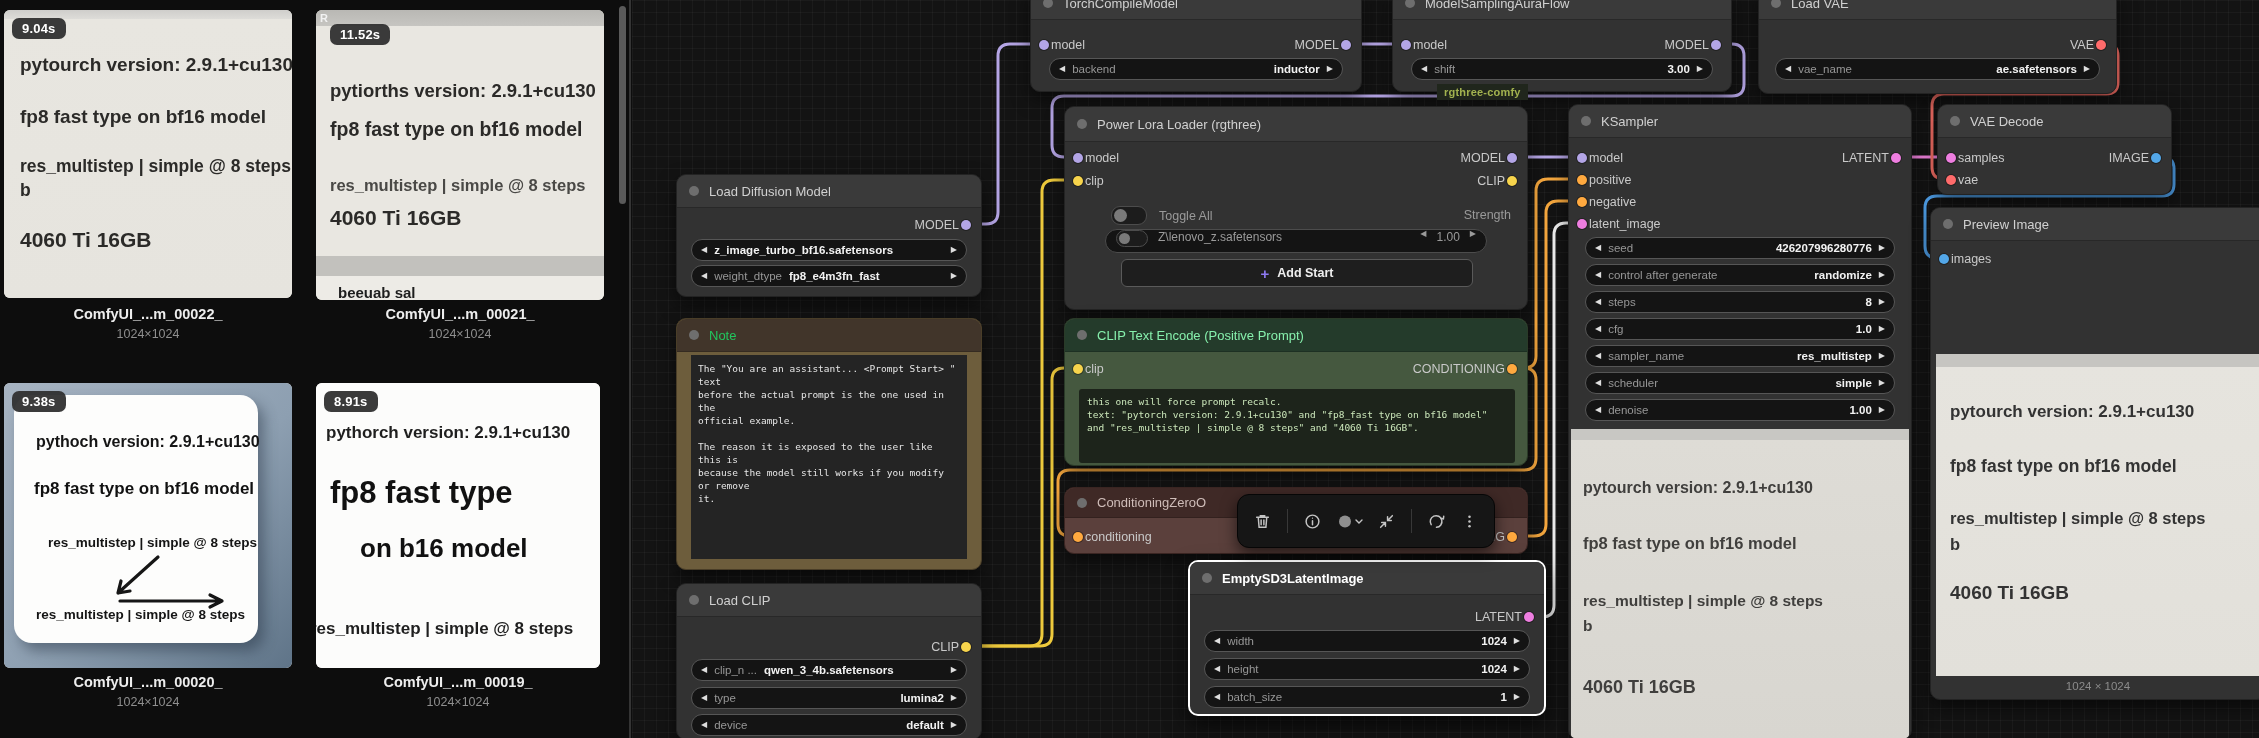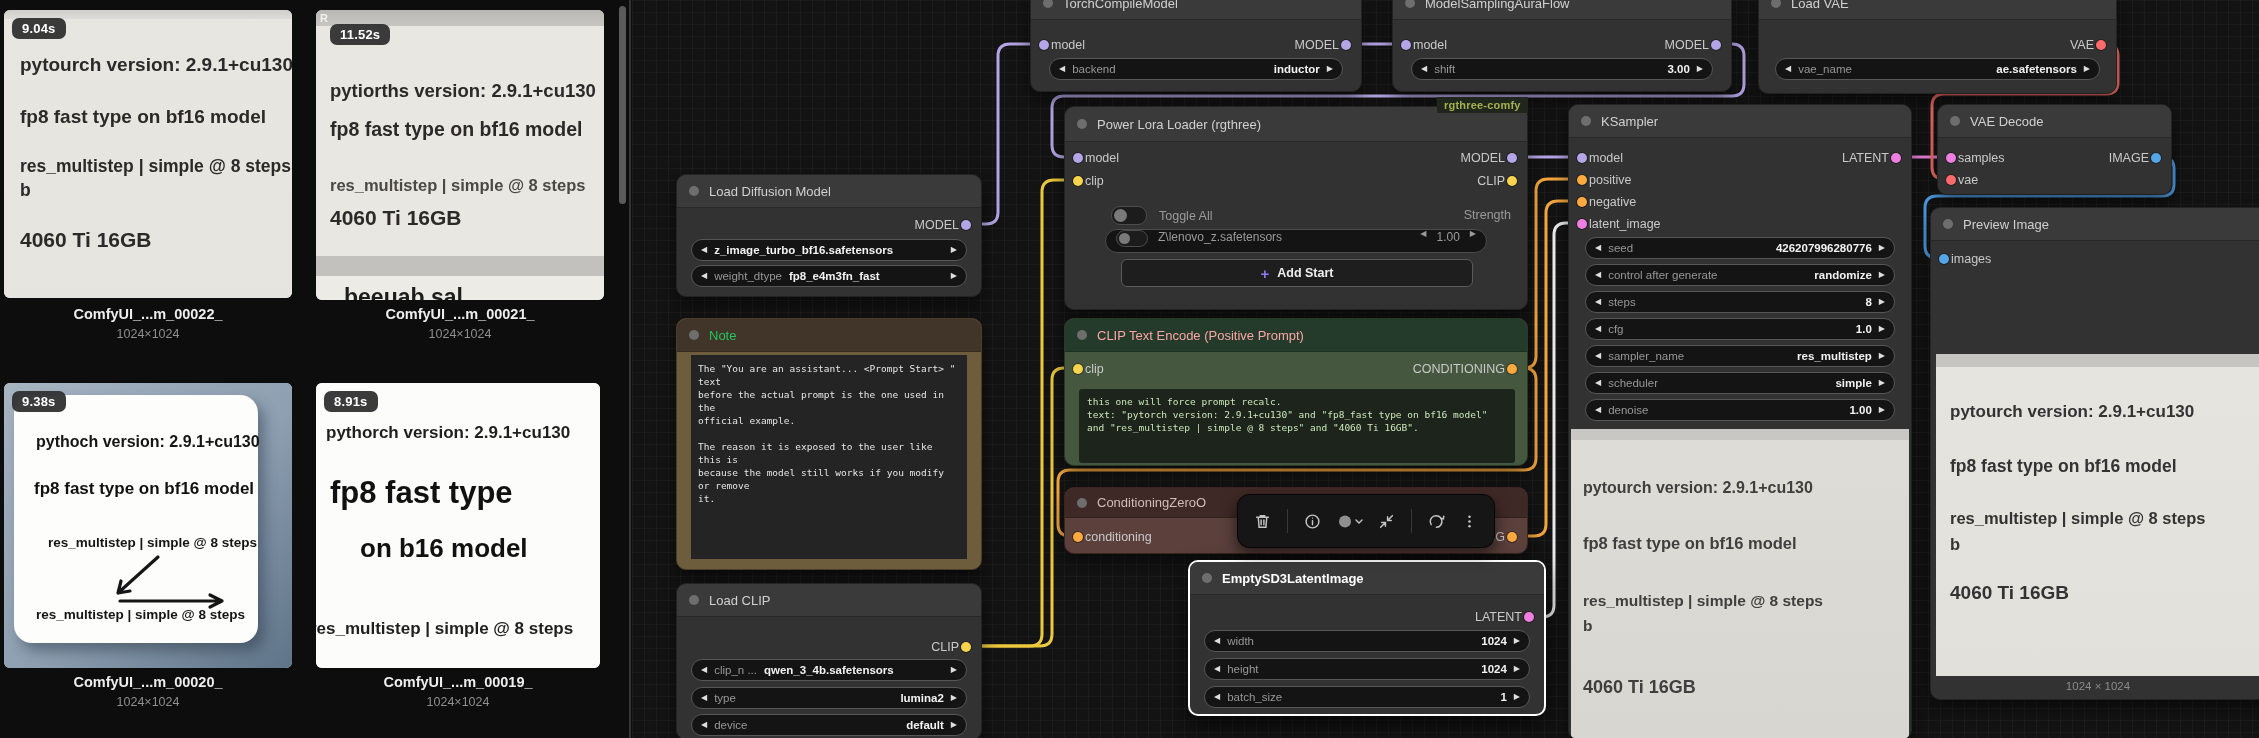--- a/index.html
+++ b/index.html
@@ -42,21 +42,21 @@
   .sp{flex:1;}
   .mono{font-family:"DejaVu Sans Mono",monospace;white-space:pre-wrap;margin:0;}
   
   #node-note{background:#6d5d3c;border-color:#4a3e28;}
   #node-note .head{background:#41352a;border-bottom:1px solid #352b21;}
   #node-note .title{color:#22c55e;}
   .notetext{position:absolute;left:14px;top:36px;width:262px;height:190px;background:#242424;color:#e6e6e6;font-size:9.5px;line-height:13px;padding:7px;overflow:hidden;}
   
   #node-clip-encode{background:#45583f;border-color:#2a3a28;}
   #node-clip-encode .head{background:#243b2b;border-bottom:1px solid #1d3023;}
-  #node-clip-encode .title{color:#fca5a5;}
+  #node-clip-encode .title{color:#86efac;}
   .prompttext{position:absolute;left:14px;top:70px;width:420px;height:62px;background:#1d241b;color:#cbe7ba;font-size:9.5px;line-height:13px;padding:6px 8px;border-radius:3px;overflow:hidden;}
   
   #node-cond-zero{background:#5b403c;border-color:#3a2522;}
   #node-cond-zero .head{background:#3f2926;border-bottom:1px solid #33211e;}
   #node-cond-zero .title{color:#cfbdb9;}
   
   #node-empty-latent{border:2px solid #ffffff;box-shadow:0 10px 22px rgba(0,0,0,.65);}
   #node-empty-latent .title{color:#fff;font-weight:bold;}
   
   .toggle{width:34px;height:17px;border-radius:9px;background:#1c1c1c;border:1px solid #4c4c4c;position:relative;display:inline-block;}
@@ -69,21 +69,21 @@
   #toolbar{position:absolute;left:1237px;top:494px;width:256px;height:52px;background:#161616;border:1px solid #060606;border-radius:12px;display:flex;align-items:center;justify-content:space-evenly;z-index:6;box-shadow:0 6px 16px rgba(0,0,0,.6);}
   .tbdiv{width:1px;height:24px;background:#383838;}
   .tbicon{display:flex;align-items:center;}
   
   .nodephoto{position:absolute;overflow:hidden;}
   .kphoto{background:linear-gradient(180deg,#c8c7c3 0,#c8c7c3 11px,#dedcd6 11px,#d8d6d0 100%);}
   .rphoto{background:linear-gradient(180deg,#c6c5c1 0,#c6c5c1 13px,#e6e4de 13px,#e2e0da 100%);}
   .kphoto .pl{filter:blur(.6px);color:#403f3d;}
   .rphoto .pl{filter:blur(.35px);color:#333;}
   .sizecap{position:absolute;color:#8b8b8b;font-size:11.5px;text-align:center;}
-  #rgbadge{position:absolute;left:1437px;top:97px;background:#20261c;color:#a2b24f;font-size:11px;font-weight:bold;padding:2px 7px;border-radius:0;z-index:3;letter-spacing:.2px;}
+  #rgbadge{position:absolute;left:1437px;top:84px;background:#20261c;color:#a2b24f;font-size:11px;font-weight:bold;padding:2px 7px;border-radius:0;z-index:3;letter-spacing:.2px;}
 </style>
 </head>
 <body>
 
 <div id="root">
 
   <div id="gallery">
 
     <div class="thumb" style="left:4px;top:10px;width:288px;height:288px">
       <div class="photo p1">
@@ -97,21 +97,21 @@
     </div>
     <div class="cap" style="left:4px;top:306px;width:288px">ComfyUI_...m_00022_</div>
     <div class="dims" style="left:4px;top:327px;width:288px">1024×1024</div>
 
     <div class="thumb" style="left:316px;top:10px;width:288px;height:290px">
       <div class="photo p2">
         <div class="pl" style="left:14px;top:70px;font-size:18.5px">pytiorths version: 2.9.1+cu130</div>
         <div class="pl" style="left:14px;top:108px;font-size:19.5px">fp8 fast type on bf16 model</div>
         <div class="pl" style="left:14px;top:166px;font-size:16.5px;font-weight:600;color:#4a4946">res_multistep | simple @ 8 steps</div>
         <div class="pl" style="left:14px;top:196px;font-size:21px">4060 Ti 16GB</div>
-        <div class="pl" style="left:28px;top:274px;font-size:23px;color:#1d1d1d">beeuab sal</div>
+        <div class="pl" style="left:22px;top:274px;font-size:15px;color:#1d1d1d">beeuab sal</div>
         <div class="corner">R</div>
       </div>
       <div class="badge" style="left:14px;top:14px">11.52s</div>
     </div>
     <div class="cap" style="left:316px;top:306px;width:288px">ComfyUI_...m_00021_</div>
     <div class="dims" style="left:316px;top:327px;width:288px">1024×1024</div>
 
     <div class="thumb" style="left:4px;top:383px;width:288px;height:285px">
       <div class="photo p3">
         <div class="whitecard">

